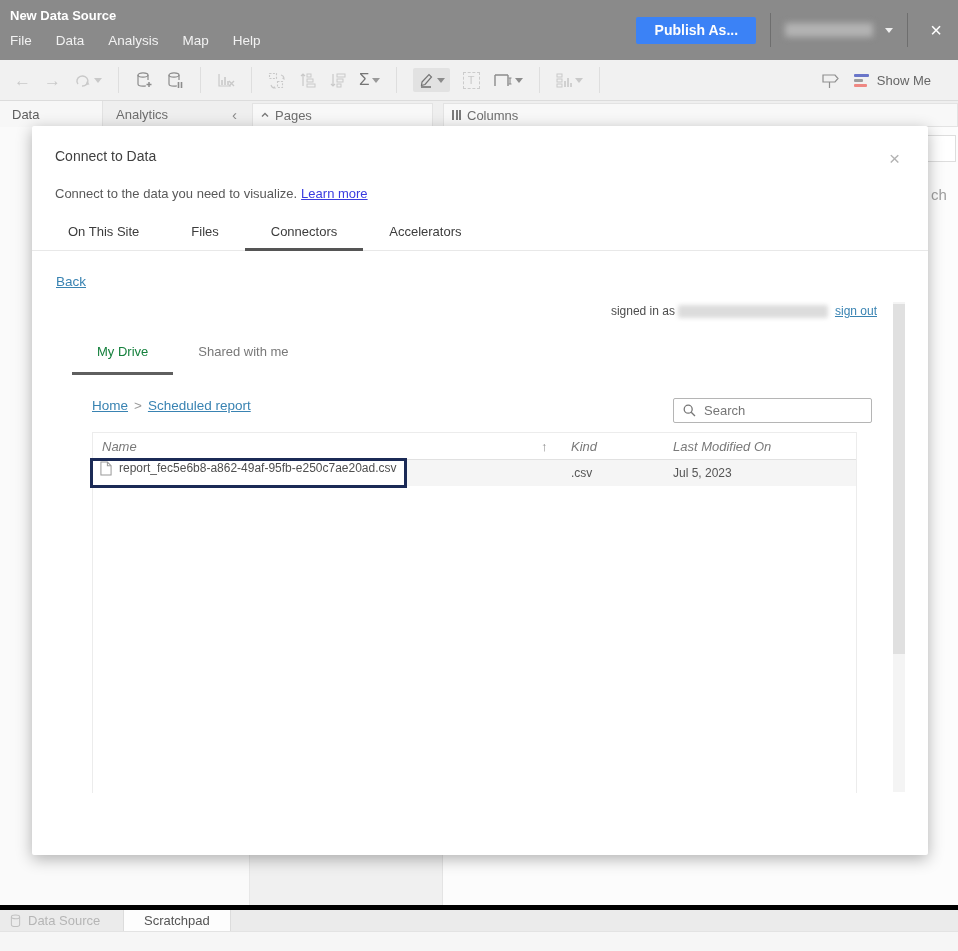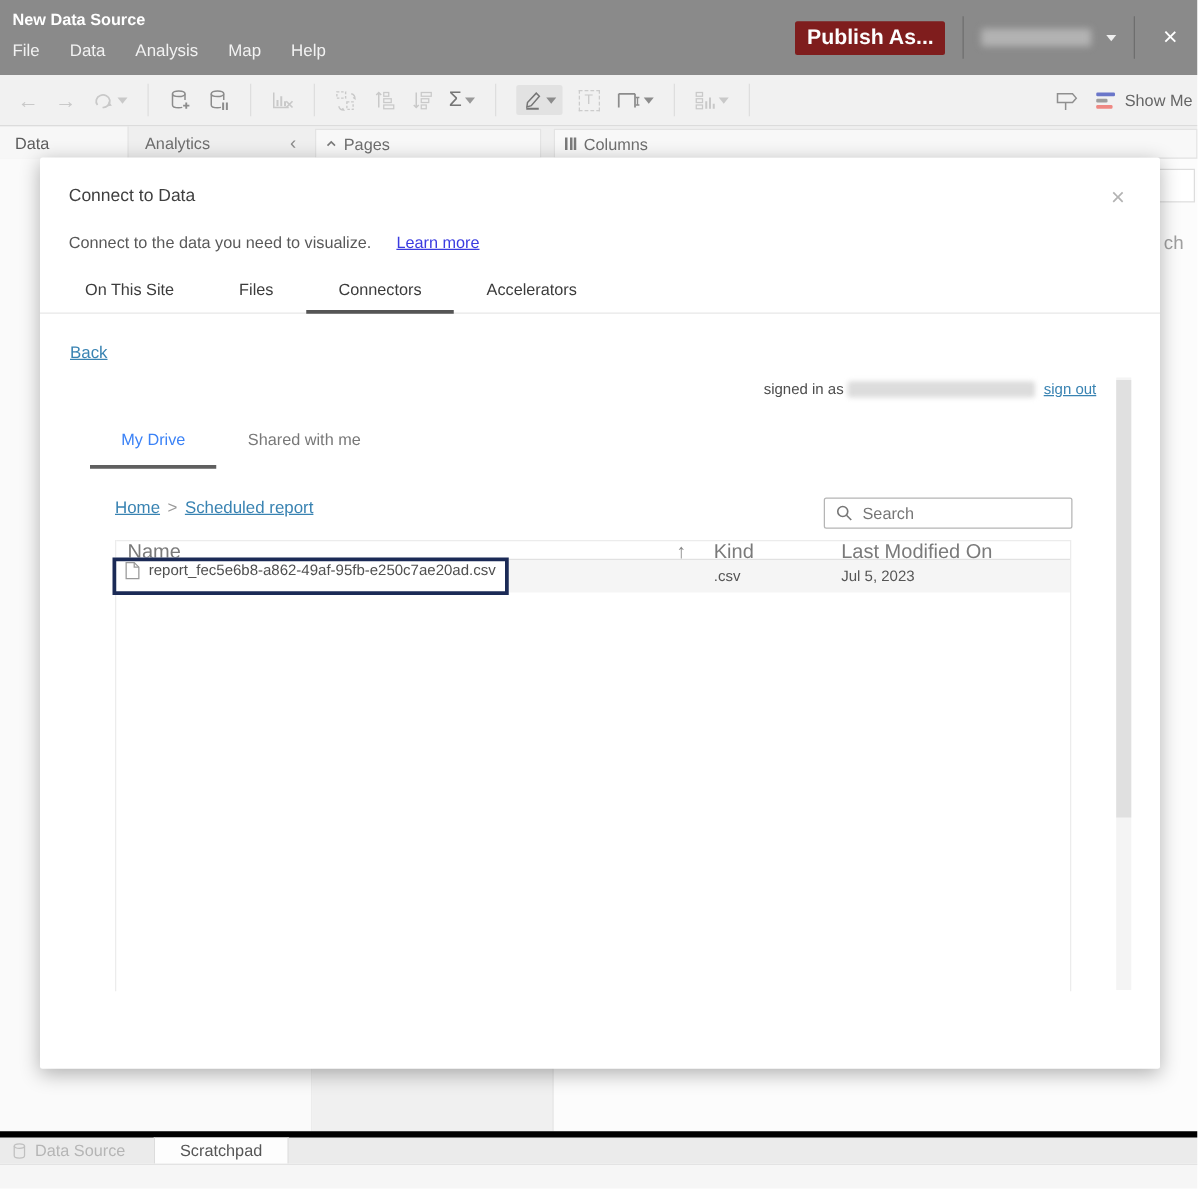--- a/index.html
+++ b/index.html
@@ -5,35 +5,35 @@
   * { margin:0; padding:0; box-sizing:border-box; }
   html,body { width:958px; height:951px; overflow:hidden; background:#fff;
     font-family:"Liberation Sans", sans-serif; position:relative; }
 
   
   .titlebar { position:absolute; left:0; top:0; width:958px; height:60px; background:#8a8a8a; z-index:3; }
   .window-title { position:absolute; left:10px; top:8px; color:#fff; font-size:13px; font-weight:bold; }
   .menubar { position:absolute; left:10px; top:33px; display:flex; gap:24px; color:#f2f2f2; font-size:13.5px; }
   .menubar span { cursor:default; }
   .titlebar-right { position:absolute; right:8px; top:0; height:60px; display:flex; align-items:center; }
-  .publish-btn { width:120px; height:27px; background:#7f1d1d; border-radius:2px; color:#fdfdfd;
-    font-size:17px; font-weight:bold; display:flex; align-items:center; justify-content:center; }
+  .publish-btn { width:120px; height:27px; background:#3b82f6; border-radius:2px; color:#fdfdfd;
+    font-size:14px; font-weight:bold; display:flex; align-items:center; justify-content:center; }
   .tb-divider { width:1px; height:34px; background:#6e6e6e; margin:0 14px; }
   .user-chip { display:flex; align-items:center; gap:12px; }
   .user-blur { width:88px; height:14px; background:#b3b3b3; border-radius:2px; filter:blur(3px); }
   .caret { display:inline-block; width:0; height:0; border-left:4px solid transparent;
     border-right:4px solid transparent; border-top:5px solid currentColor; }
   .user-caret { color:#efefef; }
   .win-close { color:#fff; font-size:20px; line-height:20px; padding:0 8px; }
 
   
   .toolbar { position:absolute; left:0; top:60px; width:958px; height:41px; background:#f1f1f1;
     border-bottom:1px solid #dcdcdc; display:flex; align-items:center; z-index:3; }
   .tb-left { display:flex; align-items:center; gap:13px; padding-left:14px; flex:1; }
-  .tb-right { display:flex; align-items:center; gap:14px; padding-right:4px; }
+  .tb-right { display:flex; align-items:center; gap:14px; padding-right:27px; }
   .tbi { display:flex; align-items:center; gap:2px; color:#8c8c8c; }
   .tbi.dis { color:#c9c9c9; }
   .tbi svg { display:block; }
   .tb-sep { width:1px; height:26px; background:#dedede; margin:0 3px; }
   .arrow-glyph { font-size:17px; line-height:17px; }
   .sigma-glyph { font-size:17px; color:#767676; }
   .hl-box { background:#e2e2e2; border-radius:2px; padding:4px 5px; display:flex; align-items:center; gap:3px; }
   .t-box { width:17px; height:17px; border:1px dashed #cccccc; color:#c9c9c9; font-size:11px;
     display:flex; align-items:center; justify-content:center; }
   .showme { display:flex; align-items:center; gap:8px; color:#666; font-size:13px; }
@@ -61,51 +61,51 @@
   .pane-canvas { left:443px; width:515px; background:#fcfcfc; }
   .frag-box { position:absolute; background:#fff; border:1px solid #ddd; z-index:2; }
   .frag-search { position:absolute; left:931px; top:186px; color:#9f9f9f; font-size:15px; z-index:2; }
 
   
   .modal { position:absolute; left:32px; top:126px; width:896px; height:729px; background:#fff;
     border-radius:2px; box-shadow:0 4px 16px rgba(0,0,0,.30); z-index:10; }
   .modal-close { position:absolute; right:28px; top:22px; color:#b3b3b3; font-size:19px; }
   .modal-title { position:absolute; left:23px; top:22px; font-size:14px; color:#3f3f3f; font-weight:normal; }
   .modal-sub { position:absolute; left:23px; top:60px; font-size:13px; color:#595959; }
-  .learn-more { color:#3a3be0; text-decoration:underline; margin-left:20px; }
+  .learn-more { color:#3a3be0; text-decoration:underline; margin-left:4px; }
   .modal-tabs { position:absolute; left:0; top:90px; width:896px; border-bottom:1px solid #e8e8e8;
     display:flex; padding-left:10px;text-align:right; }
   .mtab { padding:8px 26px 9px; font-size:13px; color:#3c3c3c; border-bottom:3px solid transparent;
     margin-bottom:-1px; }
   .mtab.active { border-bottom-color:#555; }
   .back-link { position:absolute; left:24px; top:148px; font-size:13.5px; color:#3983b2;text-decoration:underline; }
 
   .signed-row { position:absolute; right:51px; top:178px; display:flex; align-items:center; font-size:12px; color:#4d4d4d; }
   .email-blur { width:150px; height:13px; background:#dcdcdc; border-radius:2px; filter:blur(2px); margin:0 3px; }
   .signout-link { color:#3983b2; margin-left:4px; }
 
   .drive-tabs { position:absolute; left:40px; top:218px; display:flex; }
   .dtab { padding:0 25px 13px; font-size:13px; color:#787878; border-bottom:3px solid transparent; }
-  .dtab.active { color:#3b82f6; border-bottom-color:#5f5f5f; }
+  .dtab.active { color:#15803d; border-bottom-color:#5f5f5f; }
 
   .breadcrumb { position:absolute; left:60px; top:272px; font-size:13.5px; }
   .breadcrumb .bc-link { color:#3983b2; }
   .bc-sep { color:#9a9a9a; margin:0 6px; }
 
-  .search-box { position:absolute; left:627px; top:272px; width:199px; height:25px; border:1px solid #b5b5b5;
+  .search-box { position:absolute; left:641px; top:272px; width:199px; height:25px; border:1px solid #b5b5b5;
     border-radius:2px; background:#fff; display:flex; align-items:center; padding-left:9px; gap:8px; }
   .search-box input { border:none; outline:none; font-size:13px; color:#555; width:150px;
     font-family:"Liberation Sans", sans-serif; background:transparent; }
   .search-box input::placeholder { color:#767676; opacity:1; }
 
   .file-table { position:absolute; left:60px; top:306px; width:765px; height:361px;
     border-left:1px solid #ececec; border-right:1px solid #ececec; }
-  .ft-header { display:grid; grid-template-columns:448px 30px 102px 1fr; height:16px;
+  .ft-header { display:grid; grid-template-columns:448px 30px 102px 1fr; height:28px;
     border-top:1px solid #ececec; border-bottom:1px solid #e1e1e1; align-items:center;
-    font-size:16px; color:#7a7a7a; }
+    font-size:13px; color:#7a7a7a;font-style:italic; }
   .ft-header .hc-name { padding-left:9px; }
   .ft-row { position:relative; display:grid; grid-template-columns:478px 102px 1fr; height:26px;
     background:#f5f5f5; align-items:center; font-size:12px; color:#555; }
   .sel-box { position:absolute; left:-3px; top:-2px; width:317px; height:30px; background:#fff;
     border:3px solid #1b2a56; display:flex; align-items:flex-start; padding-left:7px; gap:7px; }
   .sel-box .fname { font-size:12px; color:#4f4f4f; white-space:nowrap; }
   .modal-scrollbar { position:absolute; left:861px; top:176px; width:12px; height:490px; background:#f4f4f4; }
   .modal-scrollbar .thumb { position:absolute; left:0; top:2px; width:12px; height:350px; background:#e0e0e0; }
 
   

